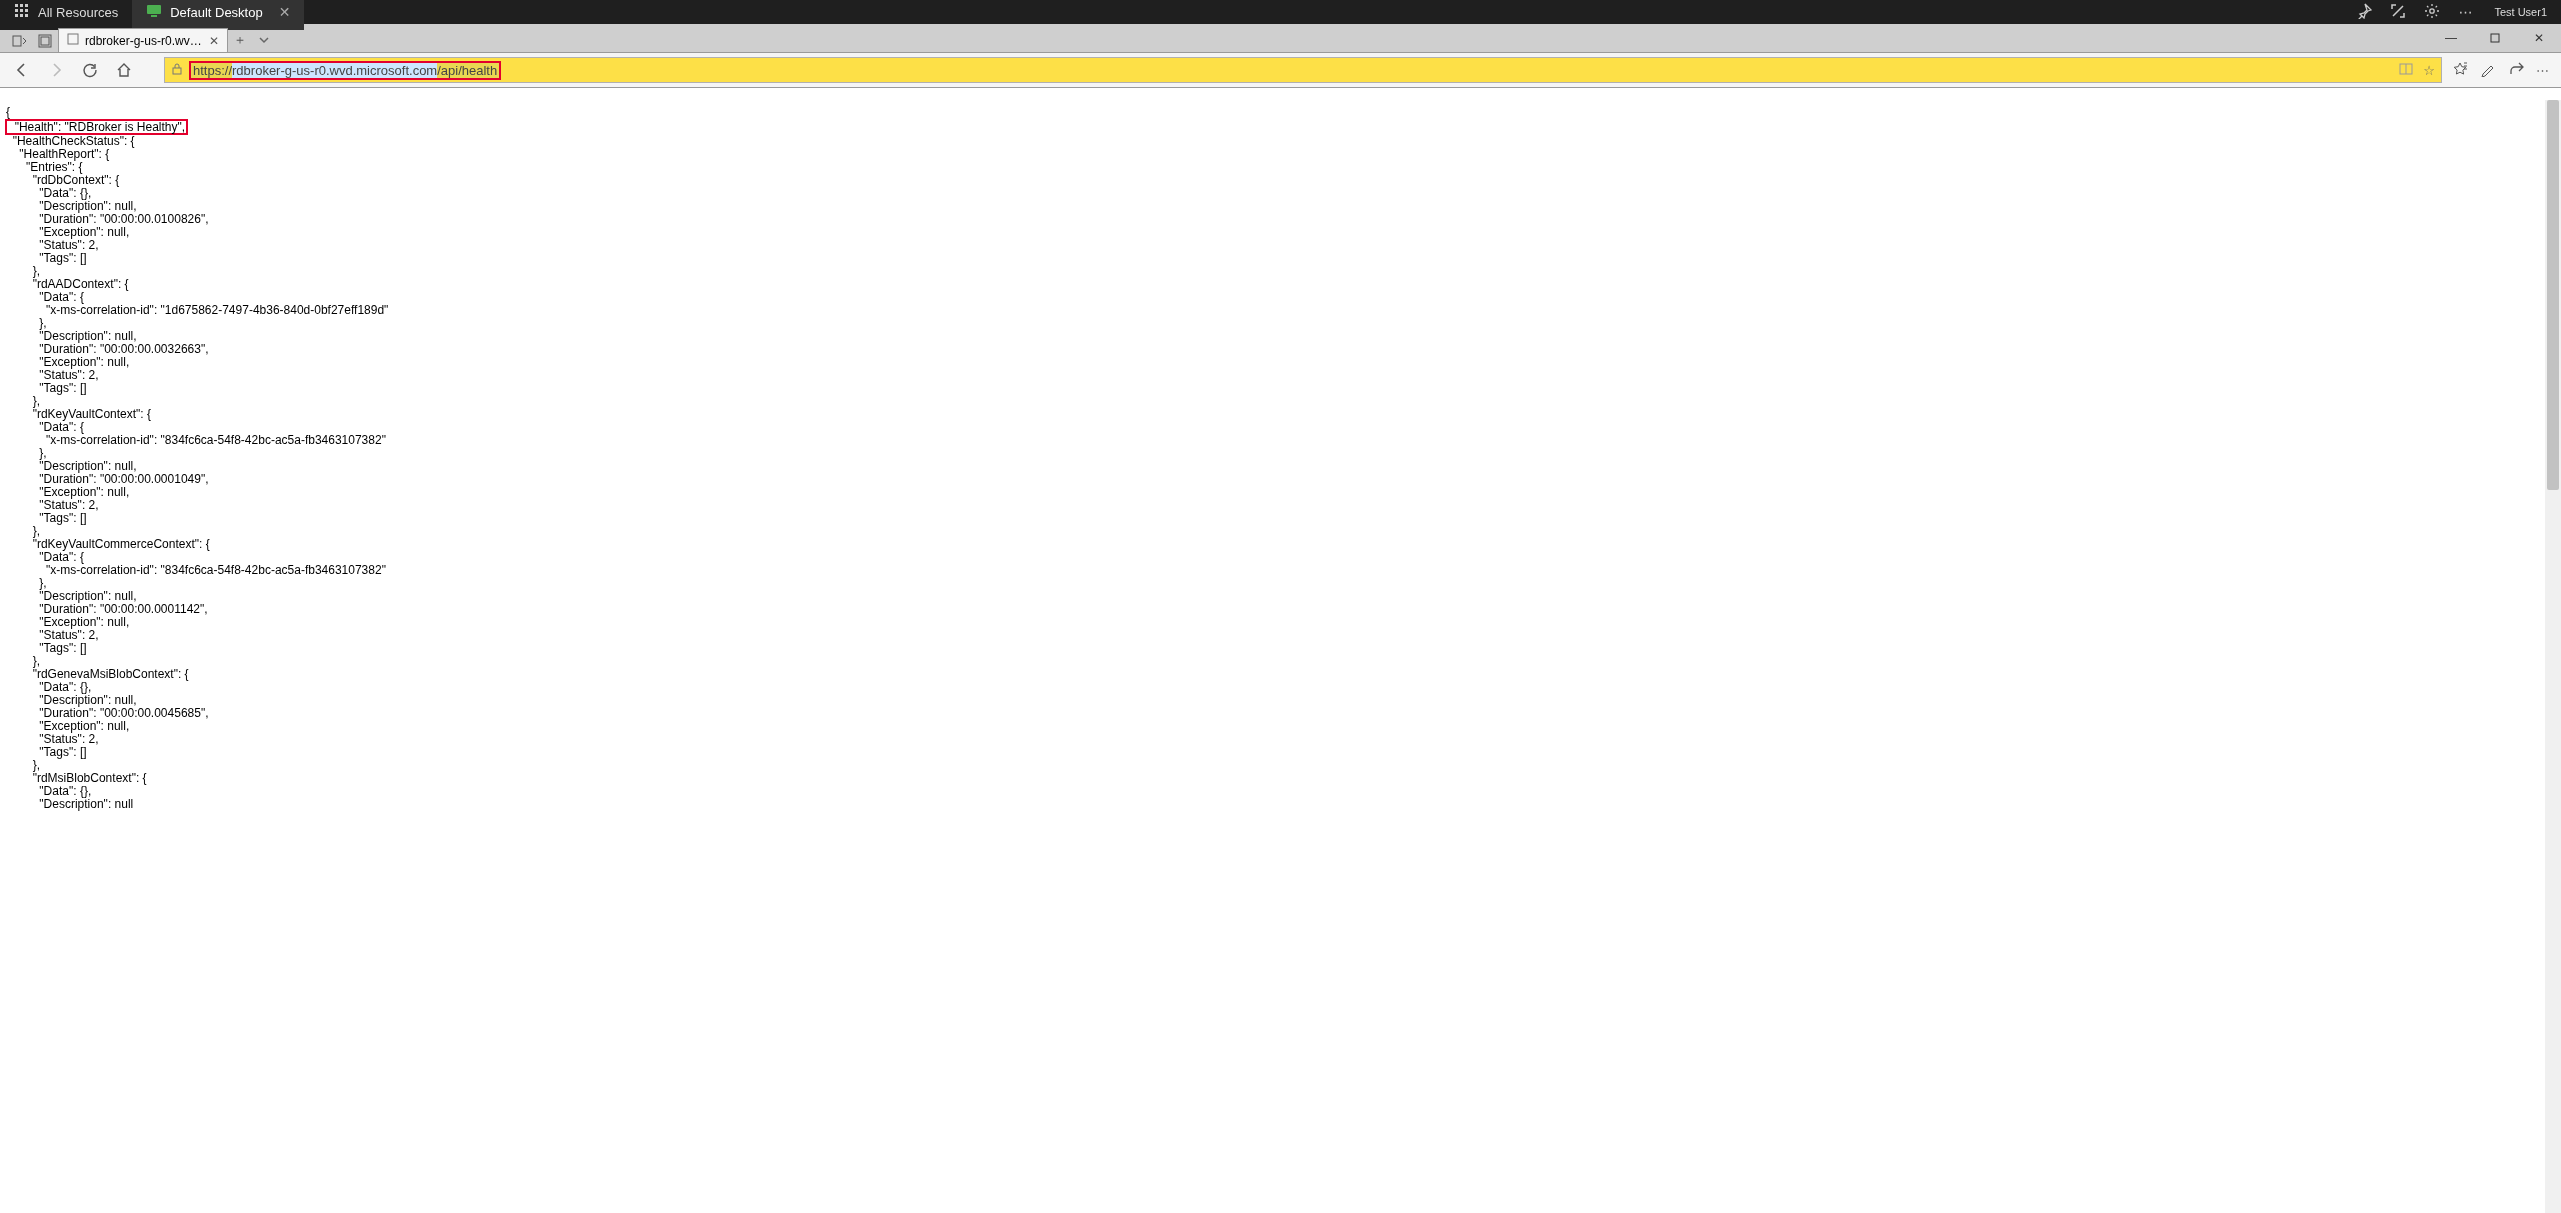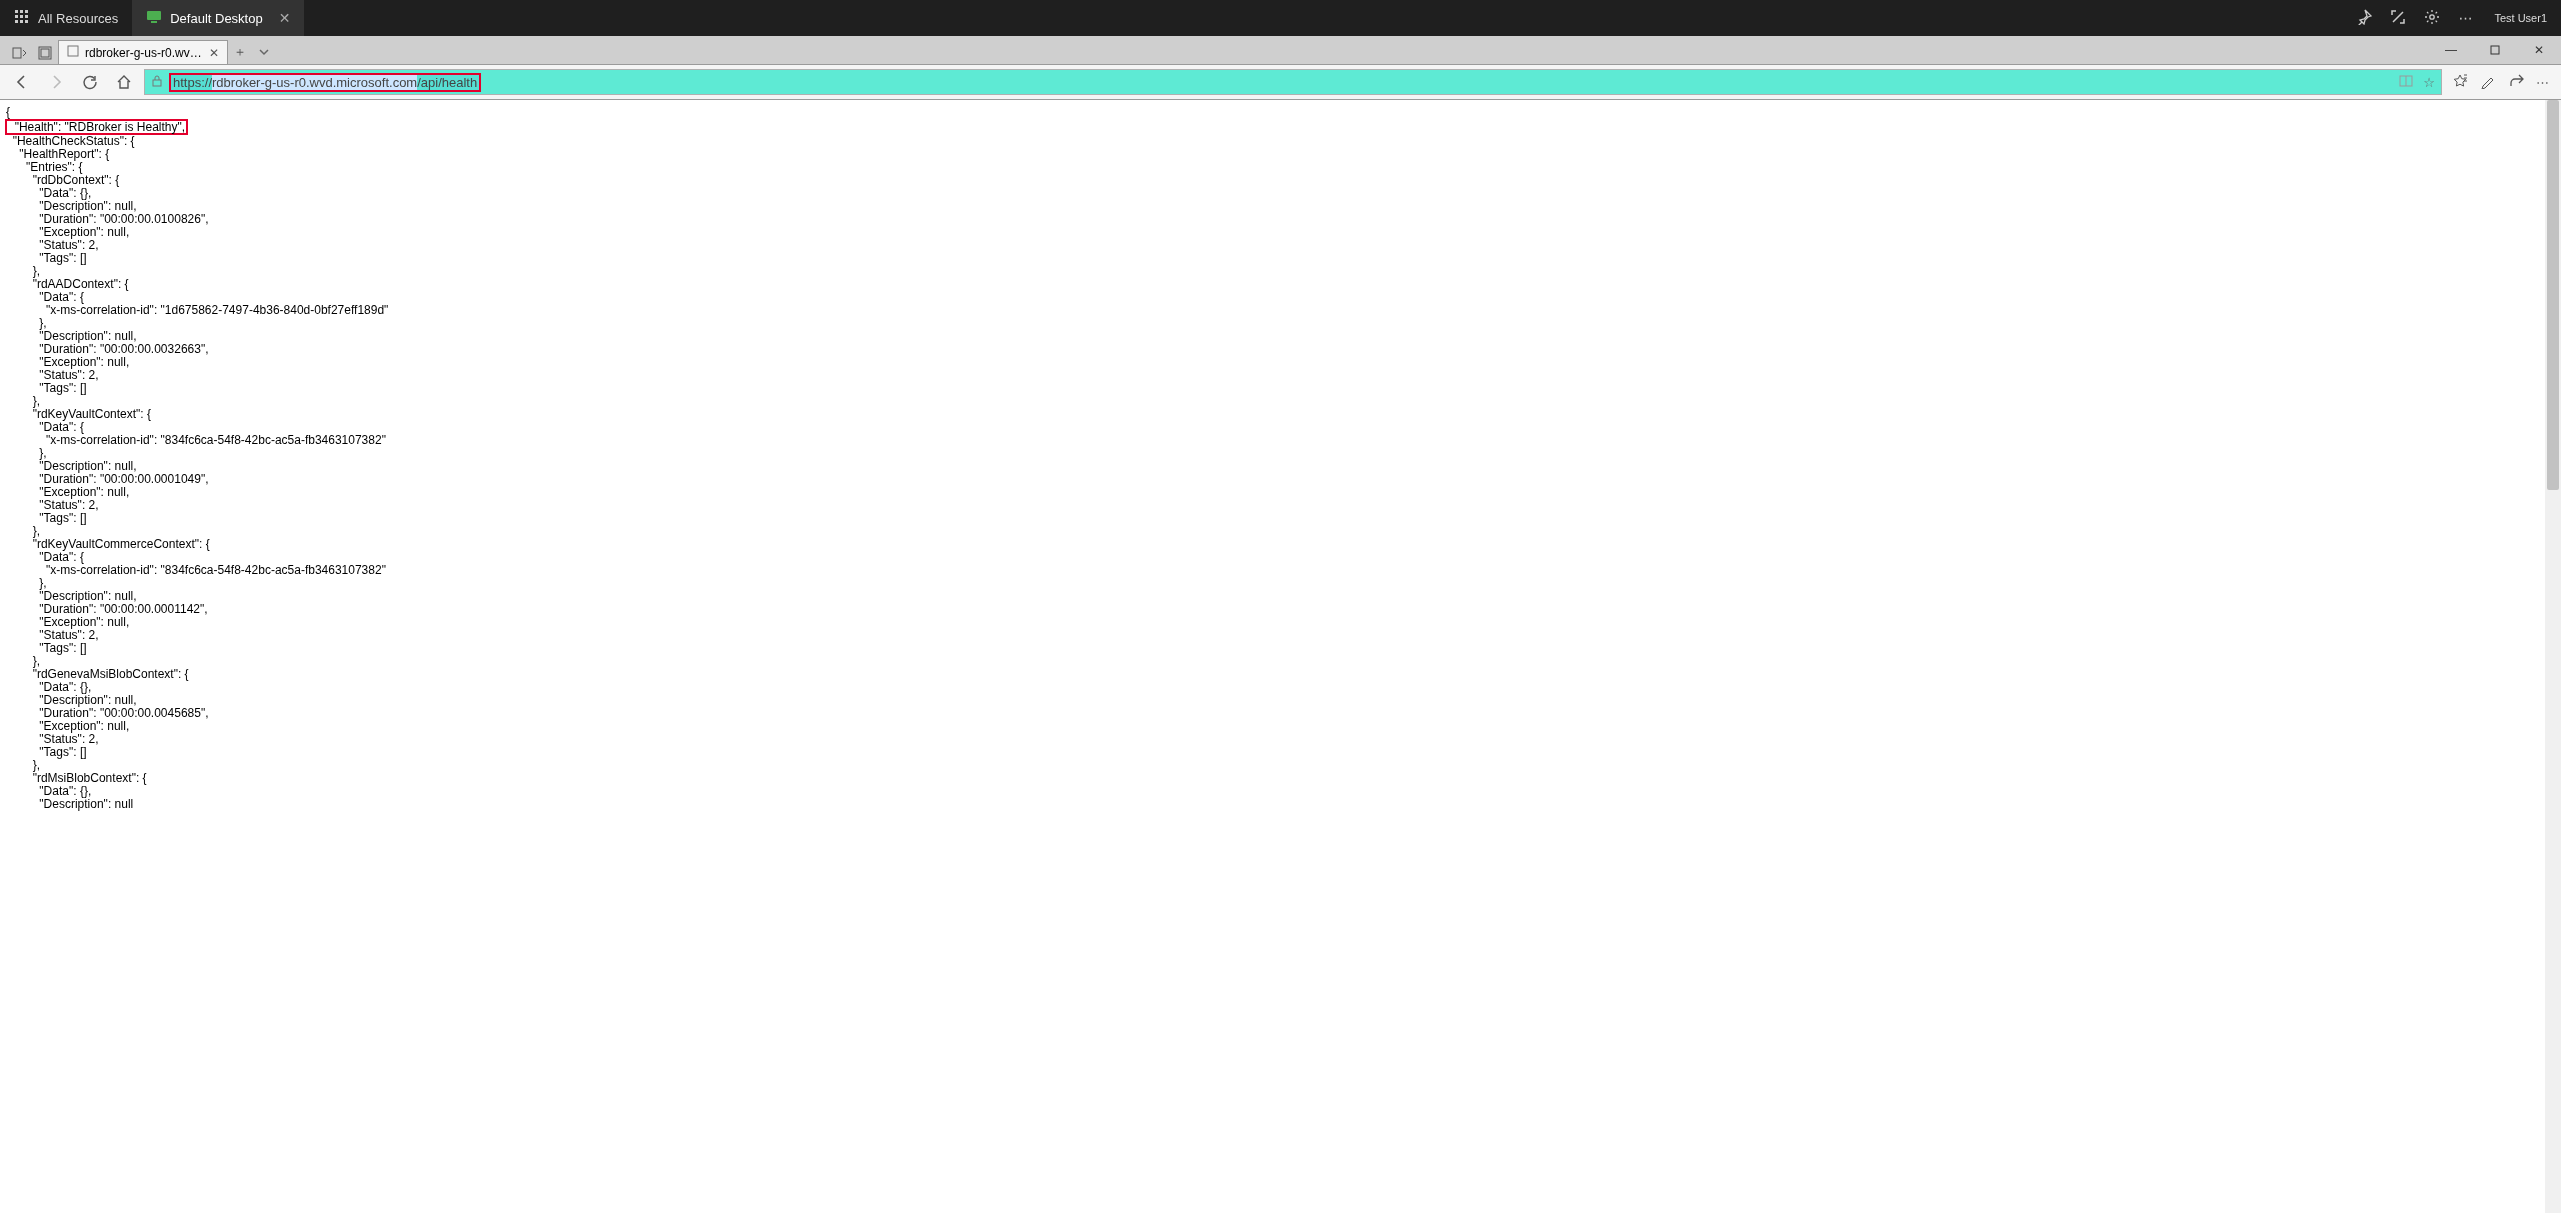--- a/index.html
+++ b/index.html
@@ -1,19 +1,19 @@
 <!DOCTYPE html>
 <html><head>
 <meta charset="utf-8">
 <style>
   * { margin: 0; padding: 0; box-sizing: border-box; font-family: "Segoe UI", Arial, sans-serif; }
   body { width: 100%; height: 100vh; overflow: hidden; background: #fff; font-size: 13px; }
 
   
-  .rd-bar { height: 36px; background: #1f1f1f; display: flex; align-items: center; color: #ccc; }
+  .rd-bar { height: 24px; background: #1f1f1f; display: flex; align-items: center; color: #ccc; }
   .rd-tab { height: 36px; display: flex; align-items: center; padding: 0 14px; gap: 8px; font-size: 13px; }
   .rd-tab .apps-icon svg, .rd-tab .desktop-icon svg { width: 16px; height: 16px; }
   .rd-tab.inactive { background: #1f1f1f; color: #ddd; }
   .rd-tab.active   { background: #333333; color: #fff; }
   .rd-tab .close { margin-left: 8px; color: #aaa; font-size: 14px; }
   .rd-spacer { flex: 1; }
   .rd-right { display: flex; align-items: center; gap: 18px; padding-right: 14px; }
   .rd-ico { color: #ccc; font-size: 14px; }
   .rd-user { color: #ddd; font-size: 11px; margin-left: 4px; }
 
@@ -23,21 +23,21 @@
   .tbtn { width: 22px; height: 22px; display: flex; align-items: center; justify-content: center; color: #444; margin: 0 2px; }
   .tabstrip .tab { height: 24px; background: #f5f5f5; border: 1px solid #9a9a9a; border-bottom: none; display: flex; align-items: center; padding: 0 8px; font-size: 12px; gap: 6px; max-width: 170px; color: #000; }
   .tabstrip .tab .title { white-space: nowrap; overflow: hidden; text-overflow: ellipsis; flex: 1; }
   .tabstrip .tab .page-ico svg { width: 12px; height: 12px; }
   .tabstrip .tab .tab-x { color: #555; font-size: 12px; }
   .tabstrip .newtab, .tabstrip .chev { width: 24px; height: 24px; display: flex; align-items: center; justify-content: center; color: #555; }
 
   .addrbar { height: 36px; background: #f5f5f5; border-top: 1px solid #9a9a9a; border-bottom: 1px solid #9a9a9a; display: flex; align-items: center; padding: 0 8px; gap: 6px; }
   .navbtn { width: 28px; height: 28px; display: flex; align-items: center; justify-content: center; color: #555; }
   .navbtn.disabled { color: #b8b8b8; }
-  .urlbox { flex: 1; height: 26px; background: #5eead4; border: 1px solid #b0b0b0; display: flex; align-items: center; padding: 0 6px; gap: 6px; font-size: 13px; color: #444; }
+  .urlbox { flex: 1; height: 26px; background: #fde047; border: 1px solid #b0b0b0; display: flex; align-items: center; padding: 0 6px; gap: 6px; font-size: 13px; color: #444; margin-left: 20px; }
   .urlbox .lock { color: #777; font-size: 12px; }
   .urlbox .url { font-size: 13px; color: #444; }
   .url-hl { border: 2px solid #e3002d; padding: 0 2px; background: rgba(0,120,215,0.08); }
   .url-hl .sel { background: #cde6ff; }
   .urlbox .right-ico { margin-left: auto; display: flex; align-items: center; gap: 10px; color: #666; }
   .addrbar .righticons { display: flex; align-items: center; gap: 12px; padding: 0 4px; color: #555; }
 
   
   .viewport { position: absolute; top: 100px; left: 0; right: 0; bottom: 0; overflow: hidden; background: #fff; }
   .page { padding: 6px 6px 0 6px; }

